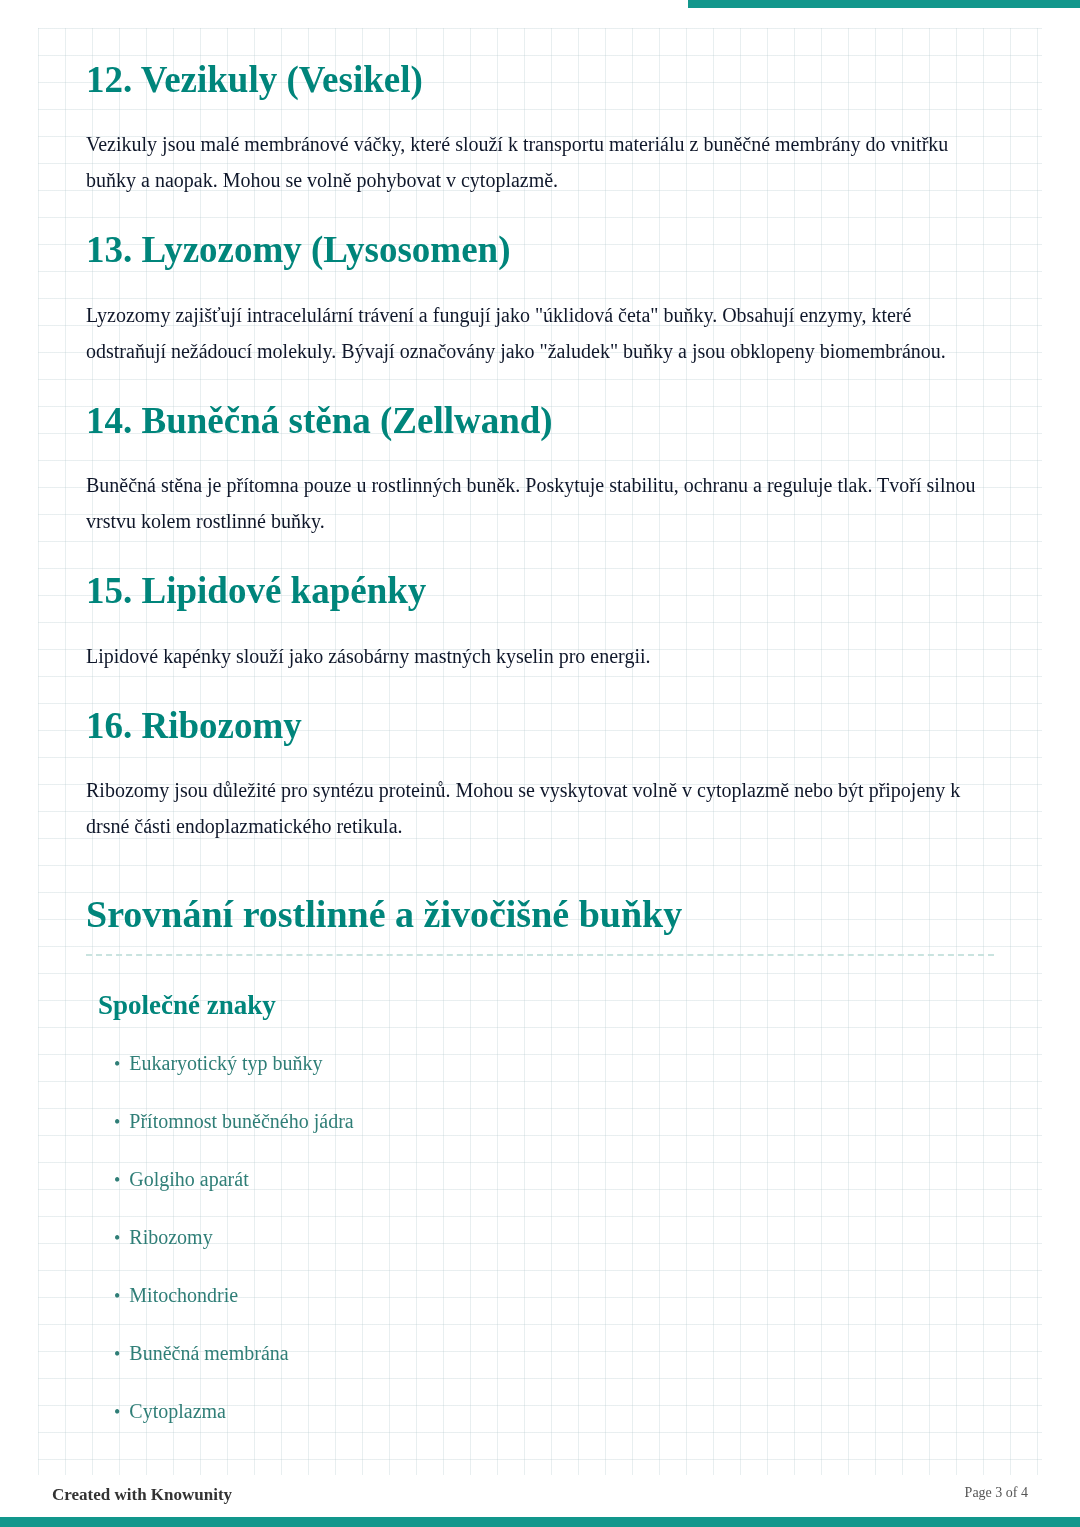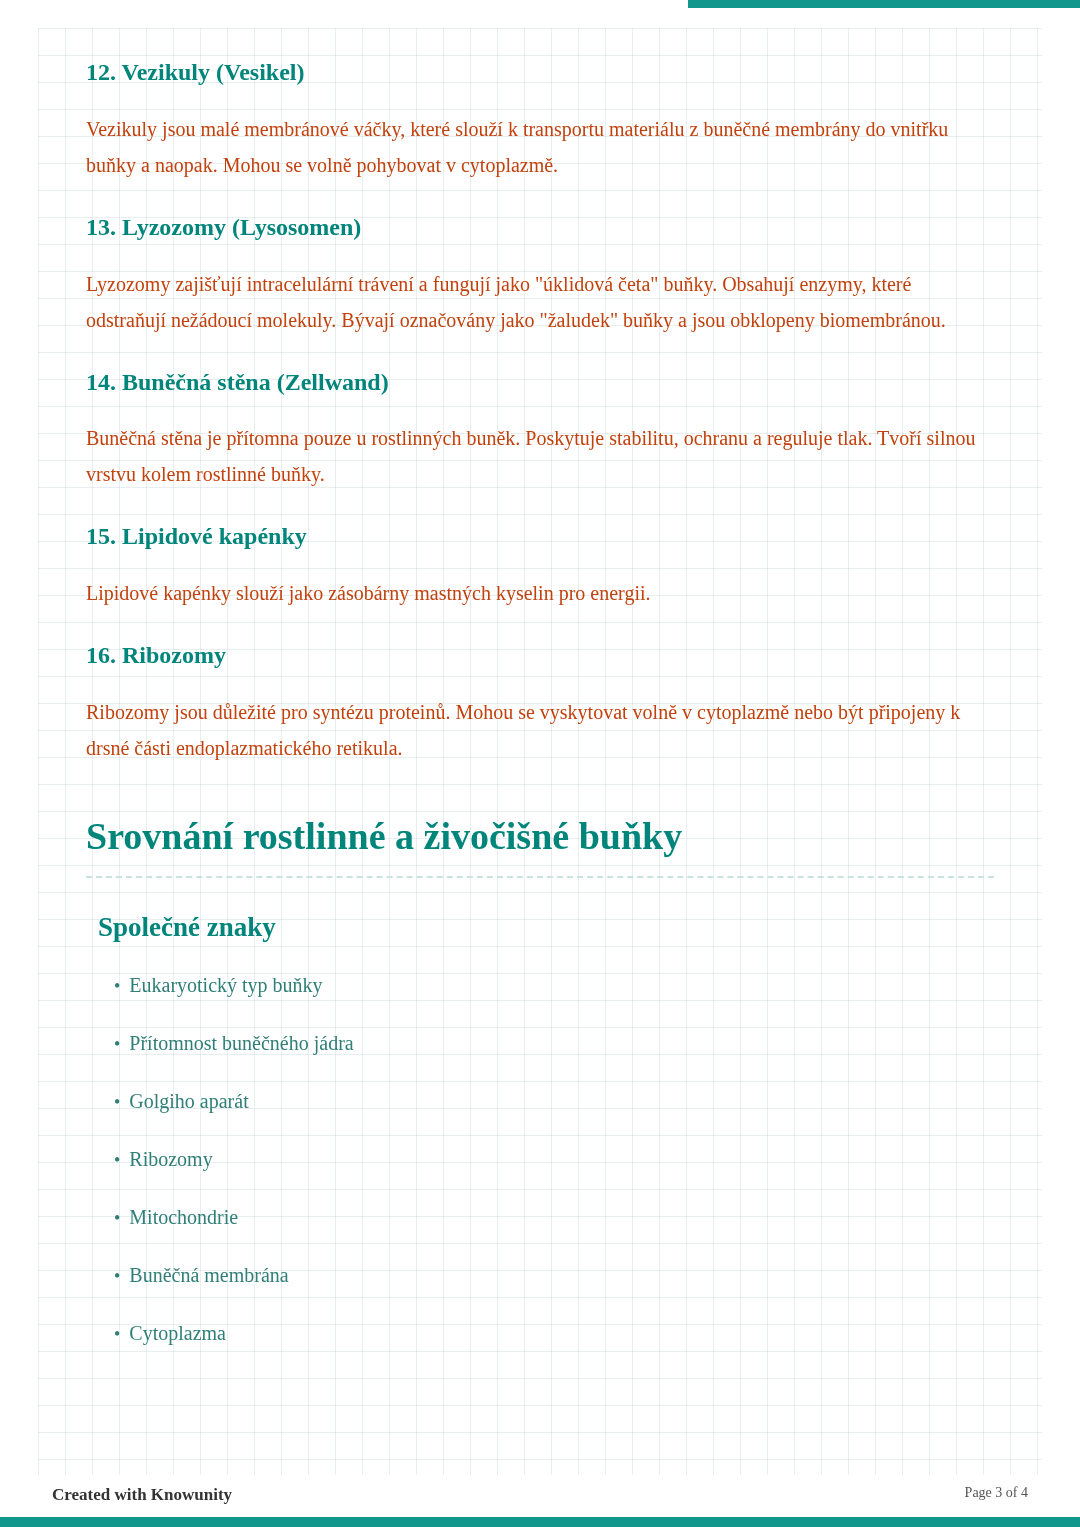--- a/index.html
+++ b/index.html
@@ -44,32 +44,32 @@
     height: 10px;
     background: #12978c;
   }
 
   .content {
     position: relative;
     padding: 58px 86px 0 86px;
   }
 
   h2 {
-    font-size: 24px;
+    font-size: 37px;
     font-weight: 700;
     color: #00857b;
     line-height: 1.2;
     margin: 30px 0 24px 0;
   }
   section:first-of-type h2 { margin-top: 0; }
 
   p.body-text {
     font-size: 20px;
     line-height: 36px;
-    color: #c2410c;
+    color: #0f172a;
   }
 
   h1.comparison-title {
     font-size: 38px;
     font-weight: 700;
     color: #00857b;
     line-height: 1.2;
     margin-top: 48px;
     padding-bottom: 16px;
     border-bottom: 2px dashed #c9e3df;

